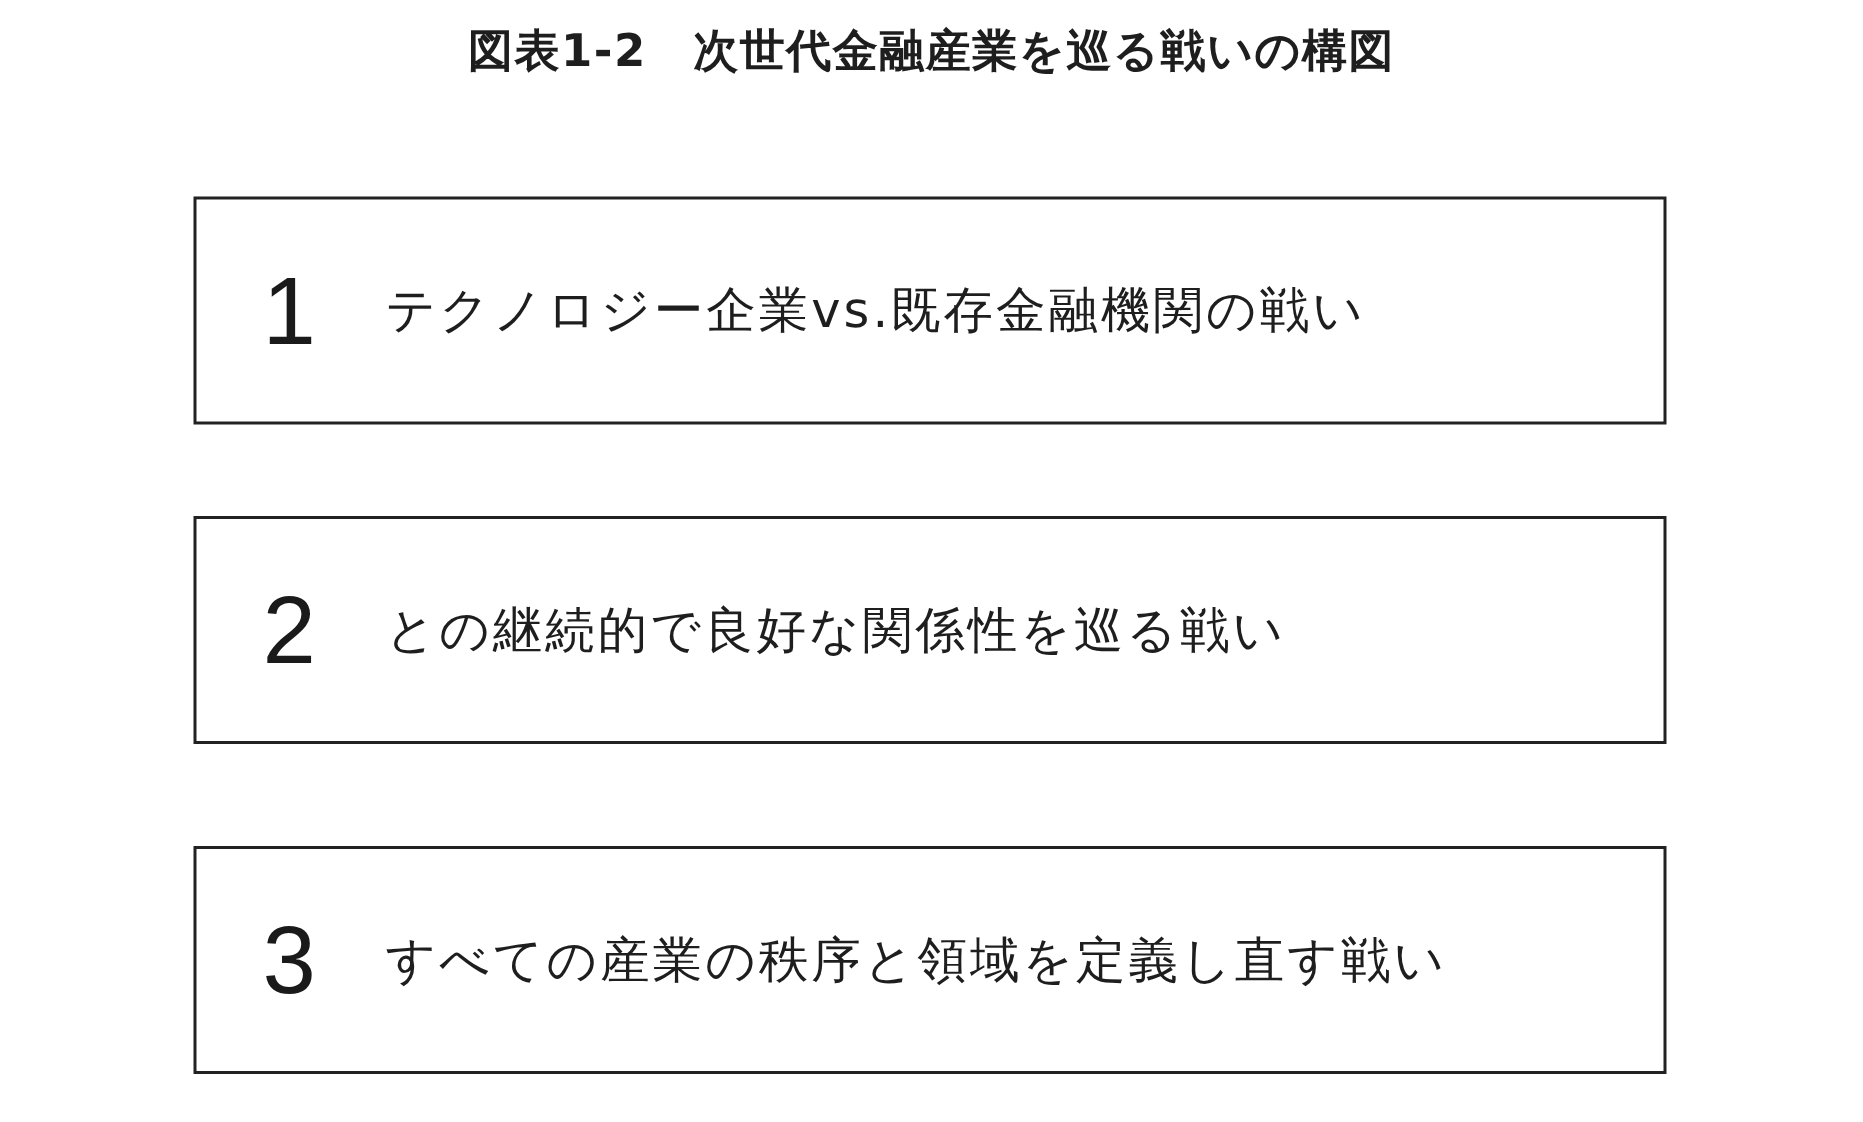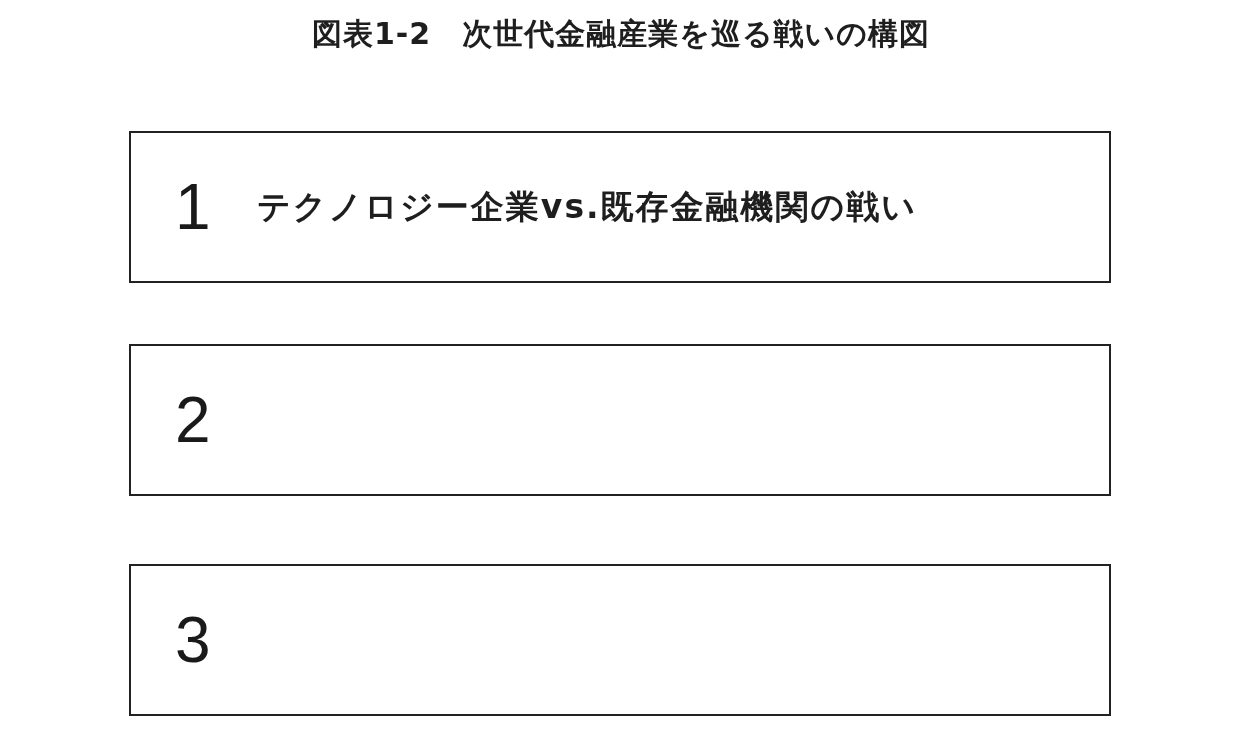--- a/index.html
+++ b/index.html
@@ -53,21 +53,21 @@
     .text {
       position: absolute;
       left: 126px;
       right: 40px;
       top: 0;
       height: 100%;
       display: flex;
       flex-direction: column;
       justify-content: center;
       font-size: 33px;
-      font-weight: bold;
+      font-weight: normal;
       line-height: 52px;
       letter-spacing: 2px;
       color: #1e1e1e;
       white-space: nowrap;
     }
   </style>
 </head>
 <body>
 
 <div class="title">図表1-2　次世代金融産業を巡る戦いの構図</div>
@@ -75,18 +75,22 @@
 <div class="box b1">
   <div class="num">1</div>
   <div class="text">
     <div>テクノロジー企業vs.既存金融機関の戦い</div>
   </div>
 </div>
 
 <div class="box b2">
   <div class="num">2</div>
   <div class="text">
+    <div>との継続的で良好な関係性を巡る戦い</div>
   </div>
 </div>
 
 <div class="box b3">
   <div class="num">3</div>
+  <div class="text">
+    <div>すべての産業の秩序と領域を定義し直す戦い</div>
+  </div>
 </div>
 
 </body></html>

